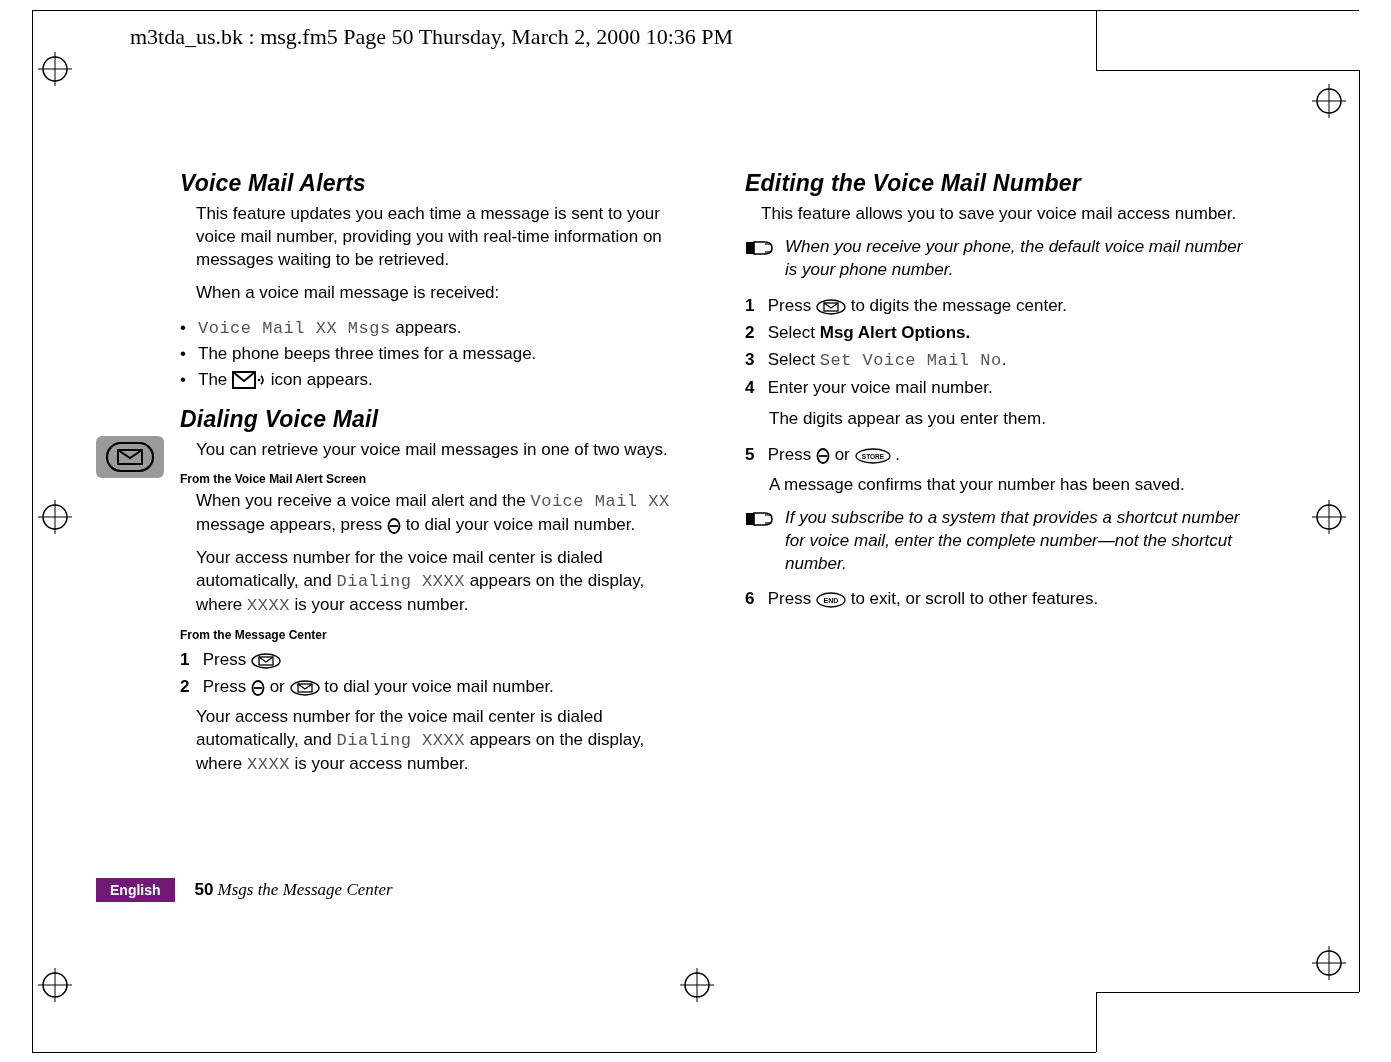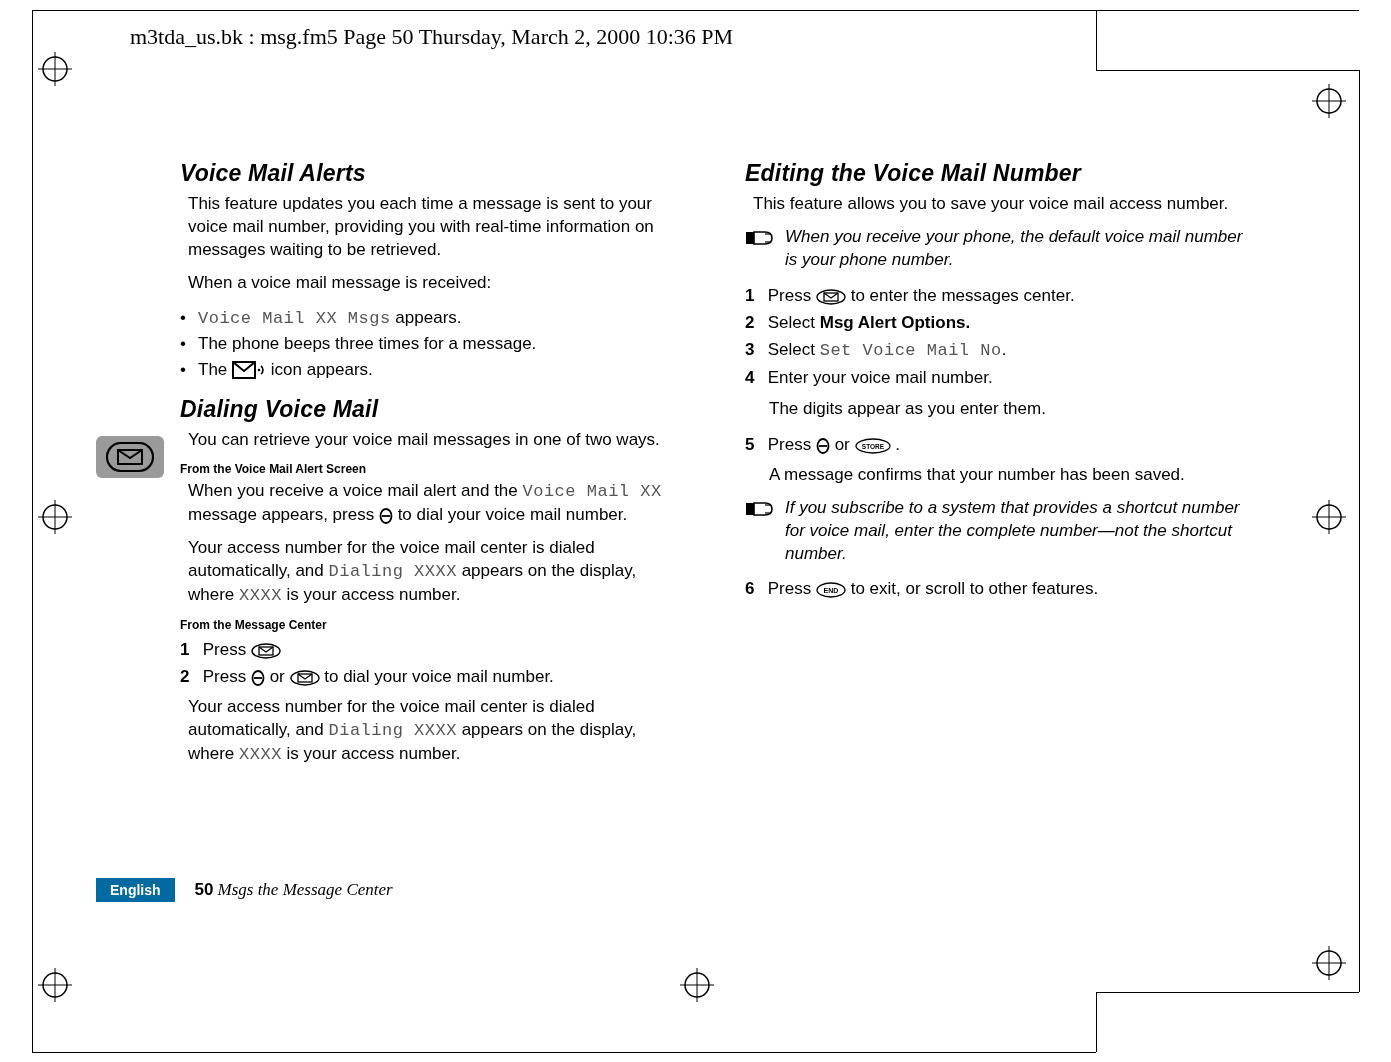--- a/index.html
+++ b/index.html
@@ -1,40 +1,40 @@
 <!DOCTYPE html>
 <html><head>
 <meta charset="utf-8">
 <style>
   html,body{margin:0;padding:0;background:#fff;font-family:"Helvetica Neue",Helvetica,Arial,sans-serif;color:#000;}
   .page{position:relative;width:1163px;height:1062px;}
   .running-head{position:absolute;left:130px;top:24px;font-family:"Times New Roman",Times,serif;font-size:22px;}
   .content{position:absolute;left:170px;top:160px;width:1080px;display:flex;gap:60px;}
   .col{flex:1 1 0;min-width:0;}
   .col.left{margin-left:10px;}
-  .h2{font-family:"Helvetica Neue",Helvetica,Arial,sans-serif;font-weight:800;font-style:italic;font-size:23px;letter-spacing:0.2px;margin:0 0 6px 0;}
-  .p{font-size:17px;line-height:1.35;margin:4px 0 10px 8px;}
+  .h2{font-family:"Helvetica Neue",Helvetica,Arial,sans-serif;font-weight:800;font-style:italic;font-size:23px;letter-spacing:0.2px;margin:10px 0 6px 0;}
+  .p{font-size:17px;line-height:1.35;margin:4px 0 10px 16px;}
   .ul{list-style:none;padding:0;margin:4px 0 10px 0;}
   .ul li{position:relative;padding-left:18px;font-size:17px;line-height:1.5;}
   .ul li::before{content:"•";position:absolute;left:0;top:0;}
   .inline-glyph svg{vertical-align:-4px;}
   .bold-run{font-weight:800;}
   .h3{font-weight:700;font-size:12px;margin:10px 0 4px 0;}
   .ol{list-style:none;padding:0;margin:4px 0 6px 0;}
   .ol li{font-size:17px;line-height:1.6;}
   .ol li .num{display:inline-block;width:18px;font-weight:800;}
   .lcd{font-family:"Courier New",monospace;letter-spacing:0.5px;color:#555;}
   .note{display:flex;gap:10px;margin:6px 0 10px 0;}
   .note .note-icon{flex:0 0 auto;margin-top:2px;}
   .note .note-text{font-style:italic;font-size:17px;line-height:1.35;}
   .indented-after{margin-left:24px;}
   .side-tab{position:absolute;left:96px;top:436px;width:68px;height:42px;background:#9a9a9a;border-radius:6px;display:flex;align-items:center;justify-content:center;}
   .side-tab svg{display:block;}
   .footer{position:absolute;left:96px;bottom:160px;display:flex;align-items:center;gap:20px;}
-  .footer .lang{background:#0369a1;color:#fff;font-weight:800;font-size:14px;padding:4px 14px;text-align:right;}
+  .footer .lang{background:#701a75;color:#fff;font-weight:800;font-size:14px;padding:4px 14px;text-align:right;}
   .footer .pno{font-weight:800;font-size:17px;}
   .footer .sec{font-family:"Times New Roman",Times,serif;font-style:italic;font-size:17px;}
   .reg-ovals{position:absolute;}
   .reg-ovals svg{display:block;}
   .hair-v{position:absolute;width:1px;background:#000;}
   .hair-h{position:absolute;height:1px;background:#000;}
 </style>
 </head>
 <body>
 
@@ -214,21 +214,21 @@
         <li>
           <span class="num">1</span>
           <span>Press </span>
           <span class="inline-glyph">
             <svg width="30" height="16">
                 <ellipse cx="15" cy="8" rx="14" ry="7" fill="none" stroke="#000" stroke-width="1.4"></ellipse>
                 <rect x="8" y="4" width="14" height="8" fill="none" stroke="#000" stroke-width="1.3"></rect>
                 <polyline points="8,4 15,9 22,4" fill="none" stroke="#000" stroke-width="1.3"></polyline>
               </svg>
           </span>
-          <span> to enter the messages center.</span>
+          <span> to digits the message center.</span>
         </li>
         <li>
           <span class="num">2</span>
           <span>Select </span><span class="bold-run">Msg Alert Options.</span>
         </li>
         <li>
           <span class="num">3</span>
           <span>Select </span><span class="lcd">Set Voice Mail No</span><span>.</span>
         </li>
         <li>

